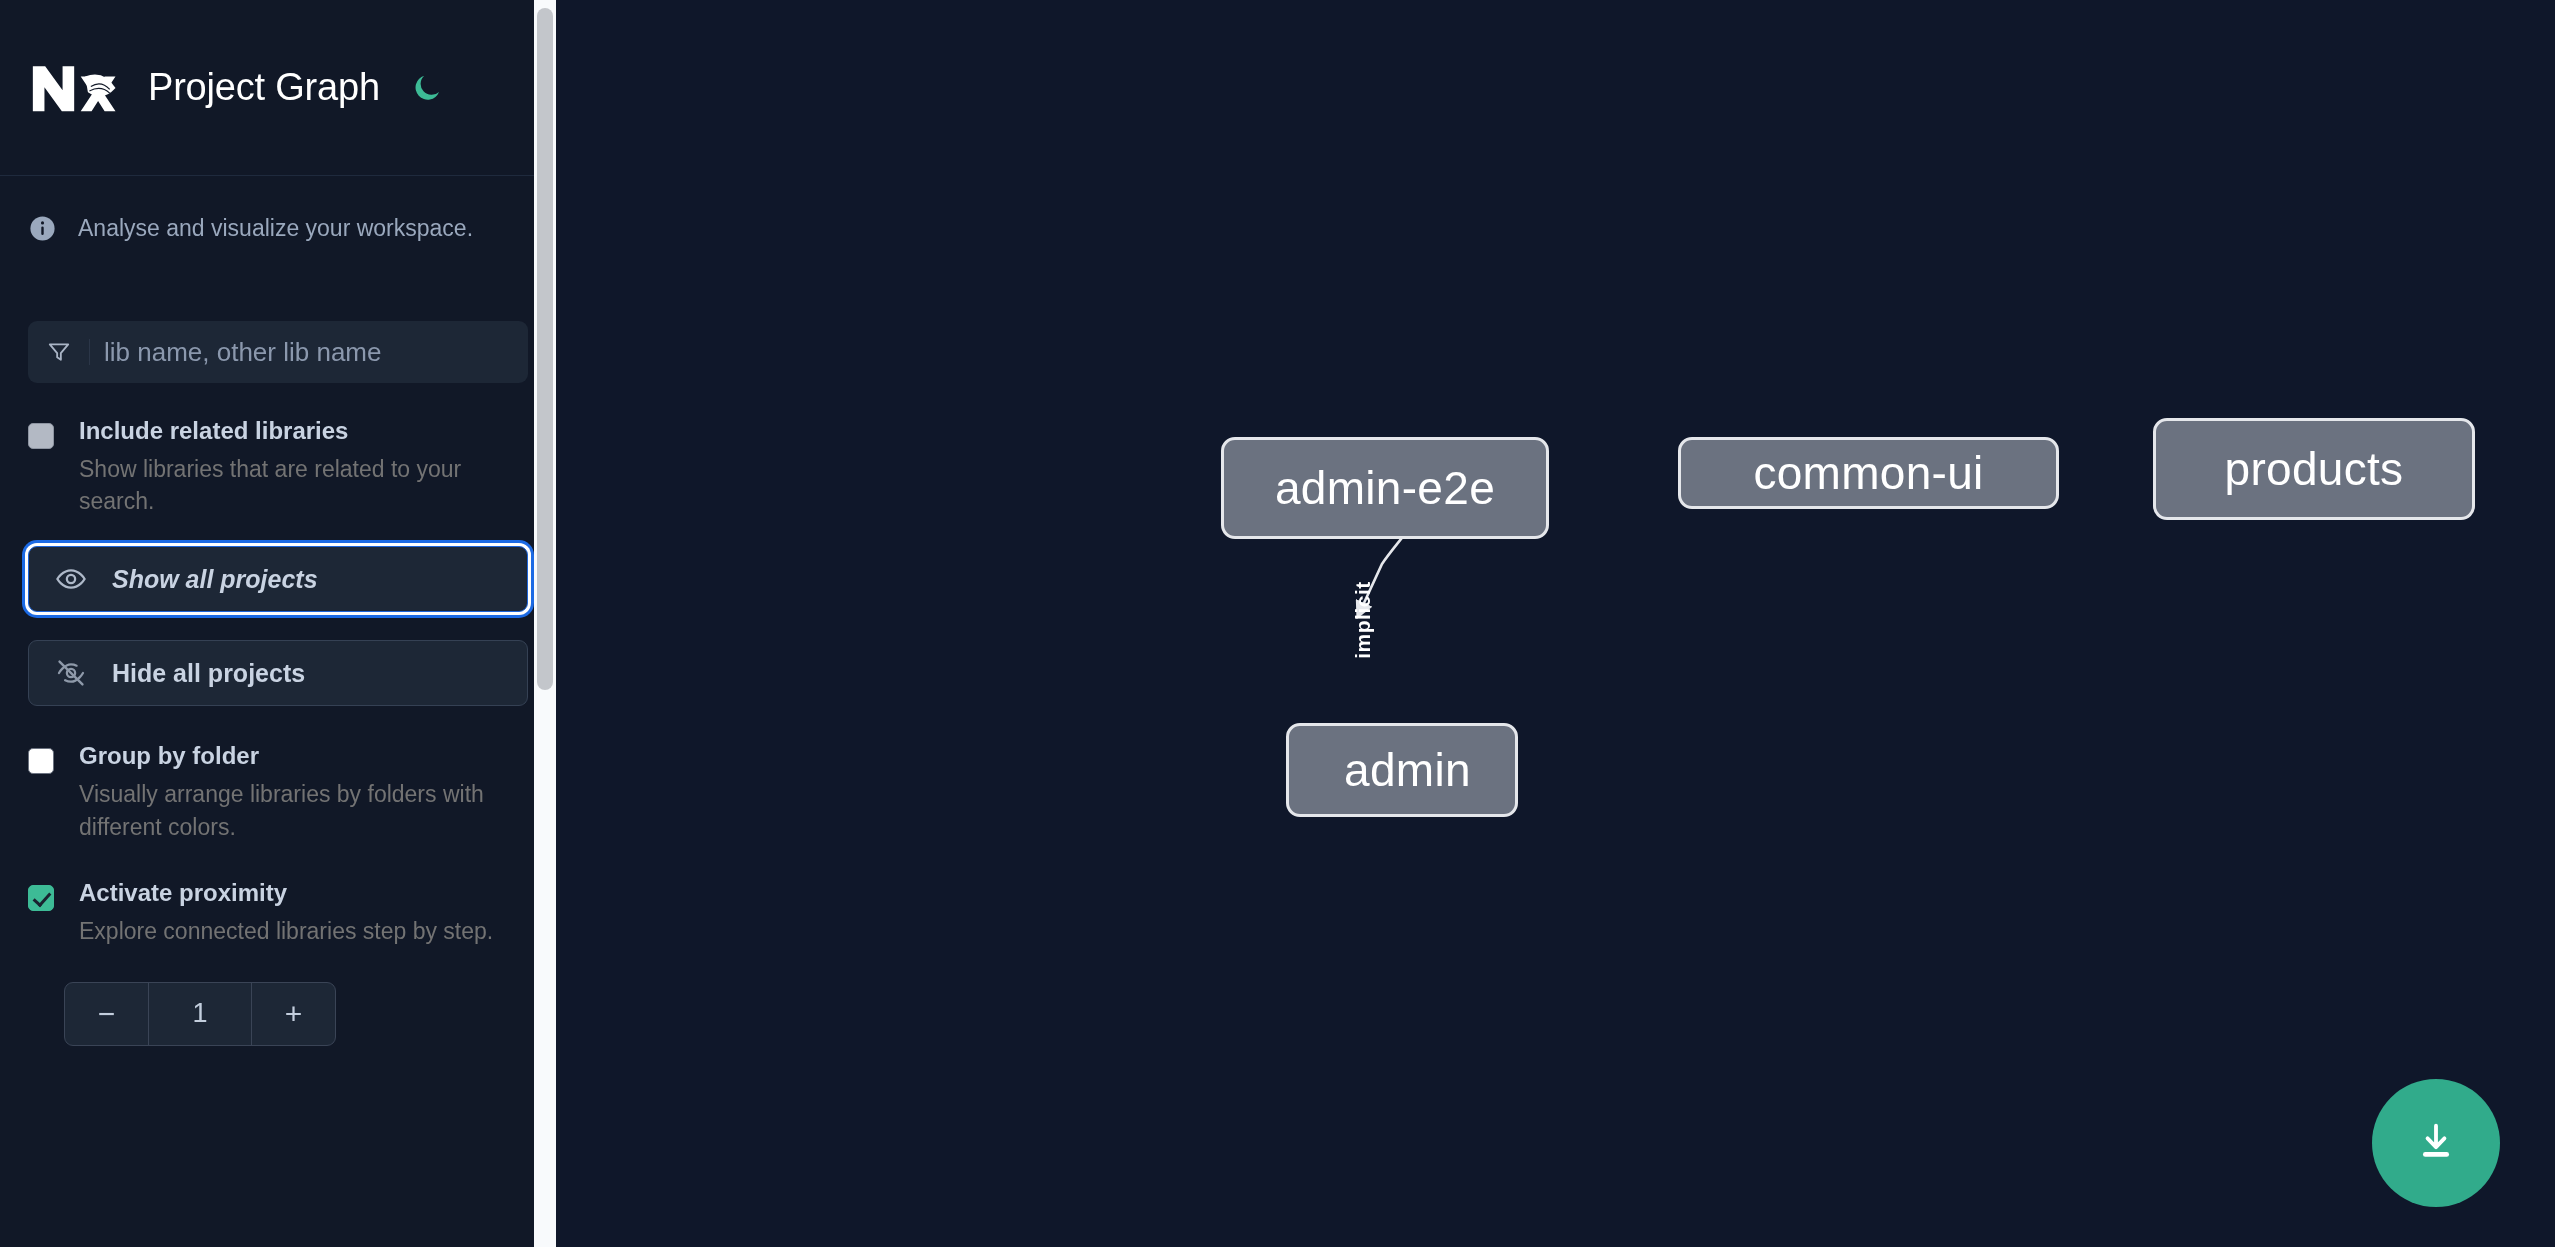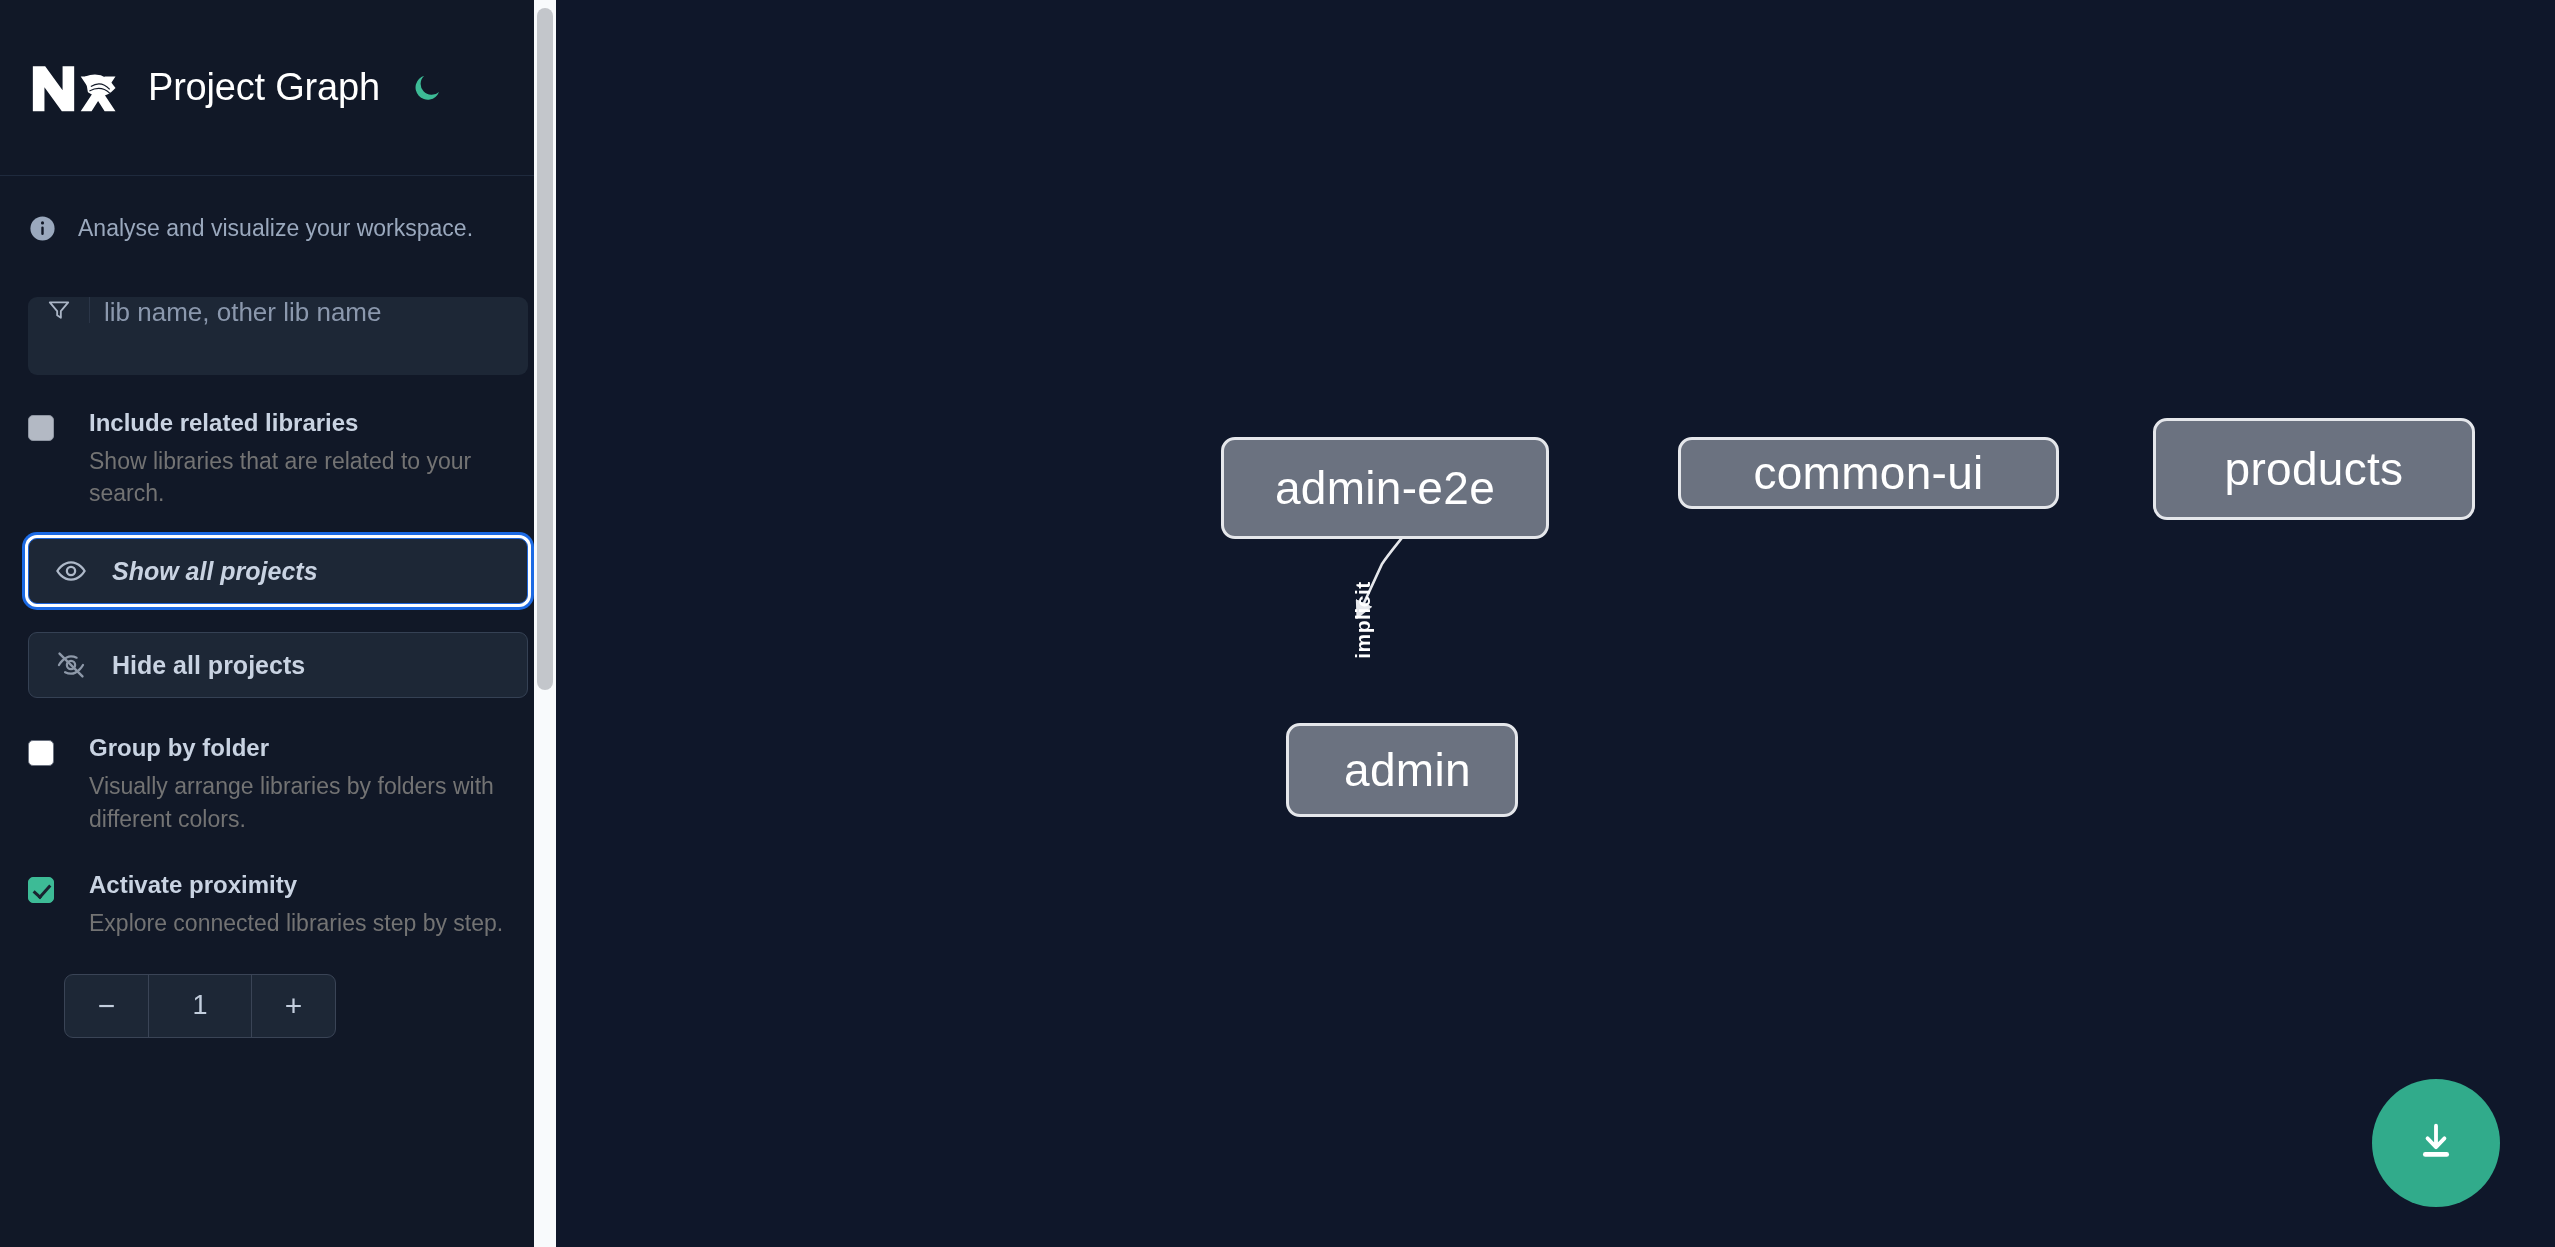--- a/index.html
+++ b/index.html
@@ -48,23 +48,23 @@
     padding-top: 38px; padding-bottom: 2px;
   }
   .info-icon { width: 29px; height: 29px; flex: 0 0 auto; }
   .info-text {
     margin-left: 21px; font-size: 23px; color: #9aa8bd;
     white-space: nowrap;
   }
 
   
   .search-wrap {
-    margin-top: 52px;
-    display: flex; align-items: flex-start;
-    height: 78px;
+    margin-top: 76px;
+    display: flex; align-items: center;
+    height: 62px;
     background: #1d2736;
     border-radius: 9px;
     overflow: hidden;
   }
   .search-icon-box {
     width: 62px; flex: 0 0 62px;
     display: flex; align-items: center; justify-content: center;
     border-right: 1px solid #2b3648;
   }
   .search-input {
@@ -87,21 +87,21 @@
   }
   .cb.gray   { background: #b3b9c4; border: 1px solid #8d94a1; }
   .cb.white  { background: #ffffff; border: 1px solid #6b7280; }
   .cb.green  { background: #3dbb96; border: 1px solid #3dbb96; }
   .cb.green::after {
     content: ""; position: absolute;
     left: 8px; top: 3px; width: 7px; height: 14px;
     border: solid #1a2230; border-width: 0 3.5px 3.5px 0;
     transform: rotate(42deg);
   }
-  .cb-txt { margin-left: 35px; }
+  .cb-txt { margin-left: 25px; }
   .cb-label {
     font-size: 24px; font-weight: 700; color: #c9d3e2;
     line-height: 1.2;
   }
   .cb-desc {
     margin-top: 7px;
     font-size: 23px; color: #737373; line-height: 1.42;
     max-width: 455px;
   }
 

